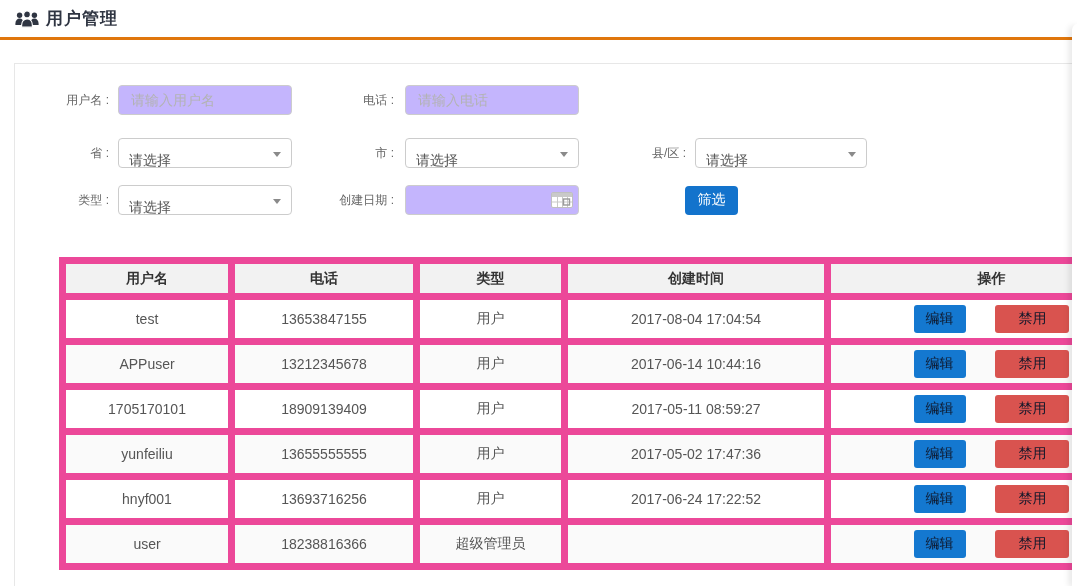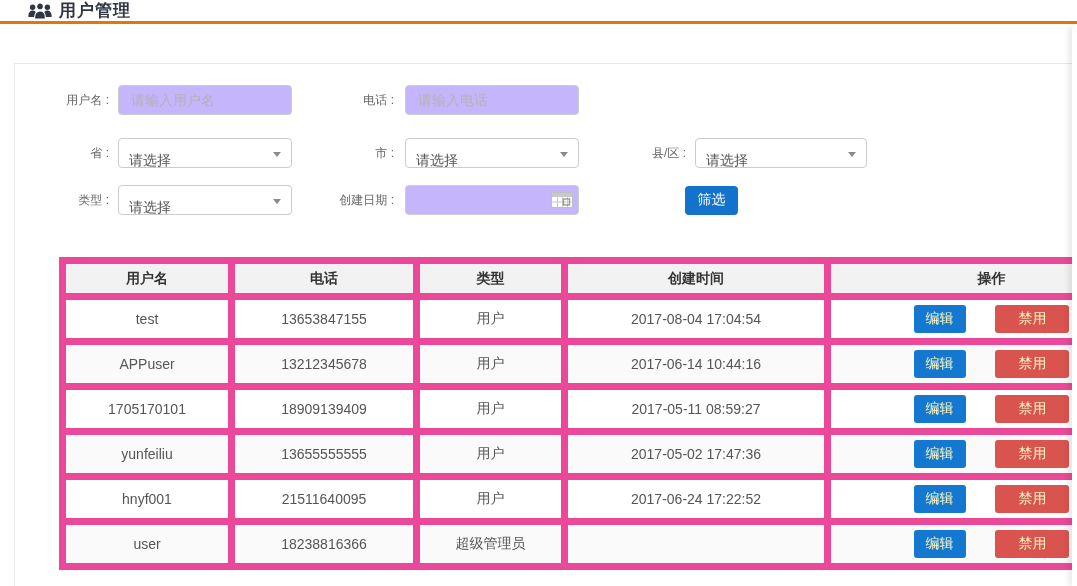--- a/index.html
+++ b/index.html
@@ -6,23 +6,23 @@
   html, body {
     width: 1077px; height: 586px;
     overflow: hidden;
     background: #fff;
     font-family: "Liberation Sans", "DejaVu Sans", sans-serif;
     position: relative;
   }
 
   
   .page-header {
-    height: 24px;
+    height: 40px;
     display: flex; align-items: center;
-    padding-left: 28px;
+    padding-left: 15px;
     border-bottom: 3px solid #e0760c;
     background: #fff;
   }
   .page-header .hicon { width: 24px; height: 19px; margin-right: 7px; display: inline-block; }
   .page-title {
     font-size: 17px; font-weight: bold; color: #2f3542;
     letter-spacing: 1px;
   }
 
   
@@ -97,21 +97,21 @@
   }
   table.users th {
     height: 36px;
     background: #f2f2f2;
     color: #333; font-weight: bold;
   }
   table.users td { height: 45px; color: #555; background: #fff; }
   table.users tr:nth-child(even) td { background: #fafafa; }
   .btn-edit, .btn-disable {
     height: 28px; border: none; border-radius: 3px;
-    color: #fef9c3; font-size: 14px; cursor: pointer;
+    color: #0f172a; font-size: 14px; cursor: pointer;
     font-family: inherit;
   }
   .btn-edit { width: 52px; background: #1478d0; }
   .btn-disable { width: 74px; background: #d9534f; margin-left: 26px; }
 
   
   .edge-panel {
     position: absolute; right: -2px; top: 24px;
     width: 7px; height: 562px;
     background: #fff;
@@ -247,21 +247,21 @@
     <td>用户</td>
     <td>2017-05-02 17:47:36</td>
     <td>
       <button class="btn-edit">编辑</button>
       <button class="btn-disable">禁用</button>
     </td>
   </tr>
 
   <tr>
     <td>hnyf001</td>
-    <td>21511640095</td>
+    <td>13693716256</td>
     <td>用户</td>
     <td>2017-06-24 17:22:52</td>
     <td>
       <button class="btn-edit">编辑</button>
       <button class="btn-disable">禁用</button>
     </td>
   </tr>
 
   <tr>
     <td>user</td>

